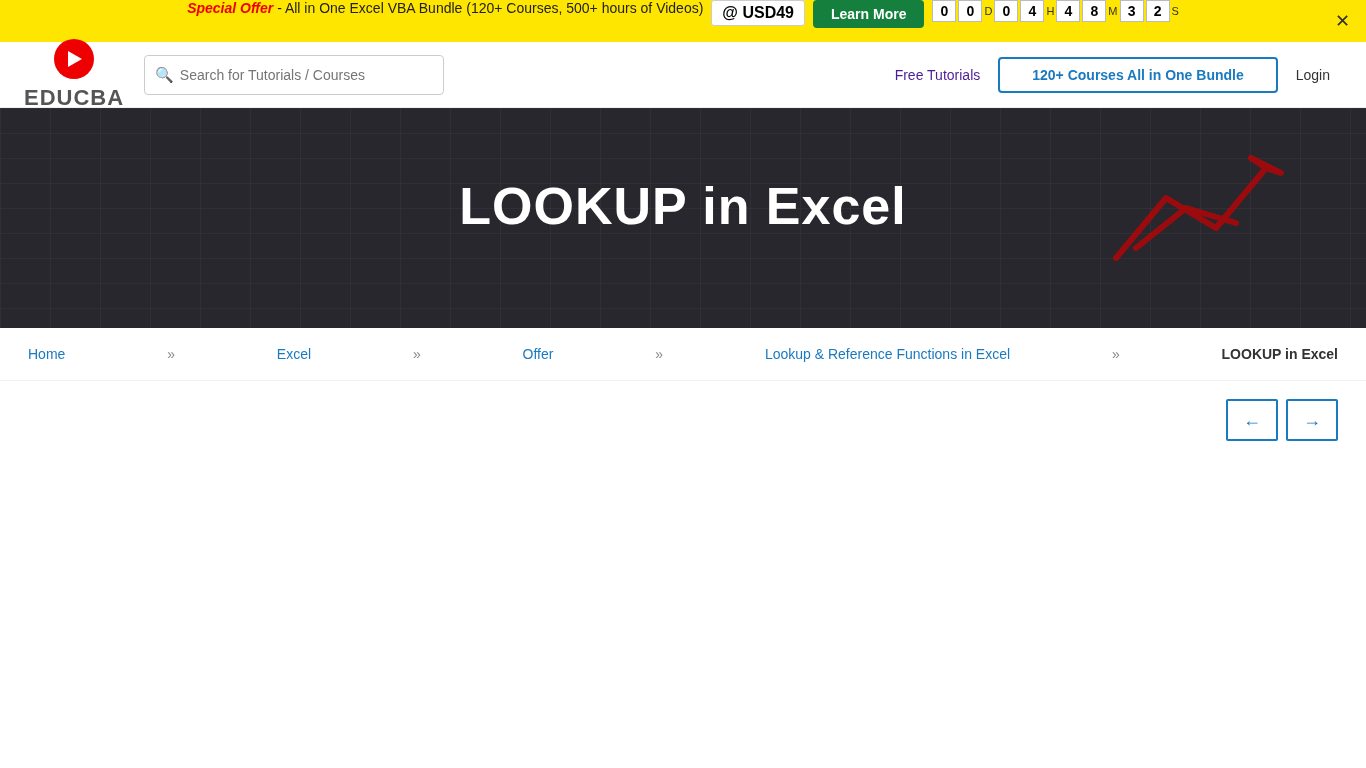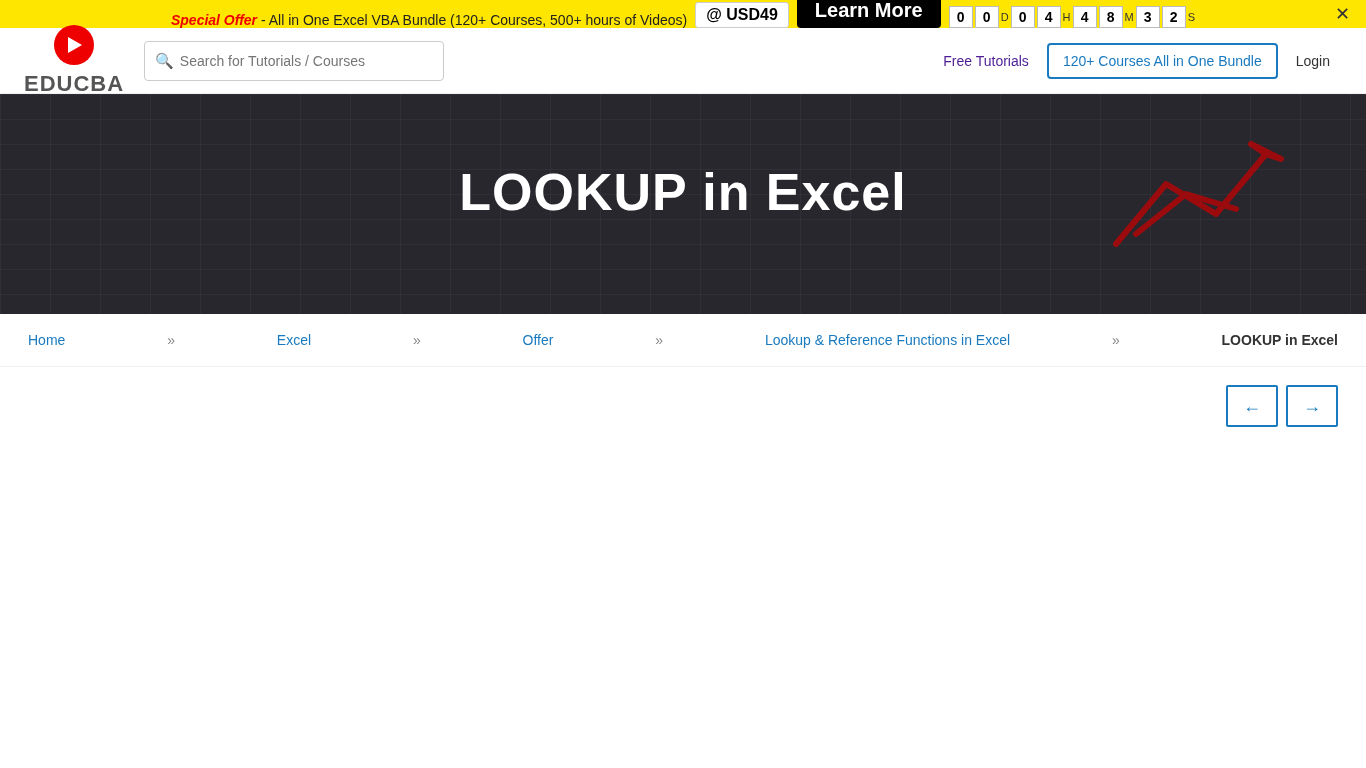--- a/index.html
+++ b/index.html
@@ -2,24 +2,24 @@
 <html><head>
   <meta charset="utf-8">
   <style>
     * { margin: 0; padding: 0; box-sizing: border-box; }
     body { font-family: Arial, sans-serif; background: #fff; overflow-x: hidden; }
 
     
     .top-banner {
       background: #FFE600;
       display: flex;
-      align-items: flex-end;
+      align-items: flex-start;
       justify-content: center;
       padding: 0 16px;
-      height: 28px;
+      height: 42px;
       position: relative;
       gap: 8px;
       flex-wrap: nowrap;
     }
     .banner-text {
       font-size: 14px;
       color: #222;
       white-space: nowrap;
     }
     .banner-text .special-offer {
@@ -30,25 +30,25 @@
     .banner-price {
       background: #fff;
       border: 1px solid #ccc;
       padding: 3px 10px;
       font-size: 16px;
       font-weight: bold;
       border-radius: 3px;
       white-space: nowrap;
     }
     .banner-learn-btn {
-      background: #000000;
+      background: #15803d;
       color: #fff;
       border: none;
       padding: 6px 18px;
-      font-size: 20px;
+      font-size: 14px;
       font-weight: bold;
       border-radius: 4px;
       cursor: pointer;
       white-space: nowrap;
     }
     .banner-timer {
       display: flex;
       align-items: center;
       gap: 2px;
       font-size: 14px;
@@ -144,23 +144,23 @@
       color: #4c1d95;
       font-size: 14px;
       padding: 8px 12px;
       cursor: pointer;
       white-space: nowrap;
     }
     .nav-btn-bundle {
       border: 2px solid #1a7abf;
       color: #1a7abf;
       border-radius: 4px;
-      padding: 8px 14px;
-      font-size: 14px;
-      font-weight: normal;
+      padding: 8px 32px;
+      font-size: 14px;
+      font-weight: bold;
       text-decoration: none;
       white-space: nowrap;
       cursor: pointer;
     }
     .nav-login {
       text-decoration: none;
       color: #333;
       font-size: 14px;
       padding: 8px 12px;
       cursor: pointer;

